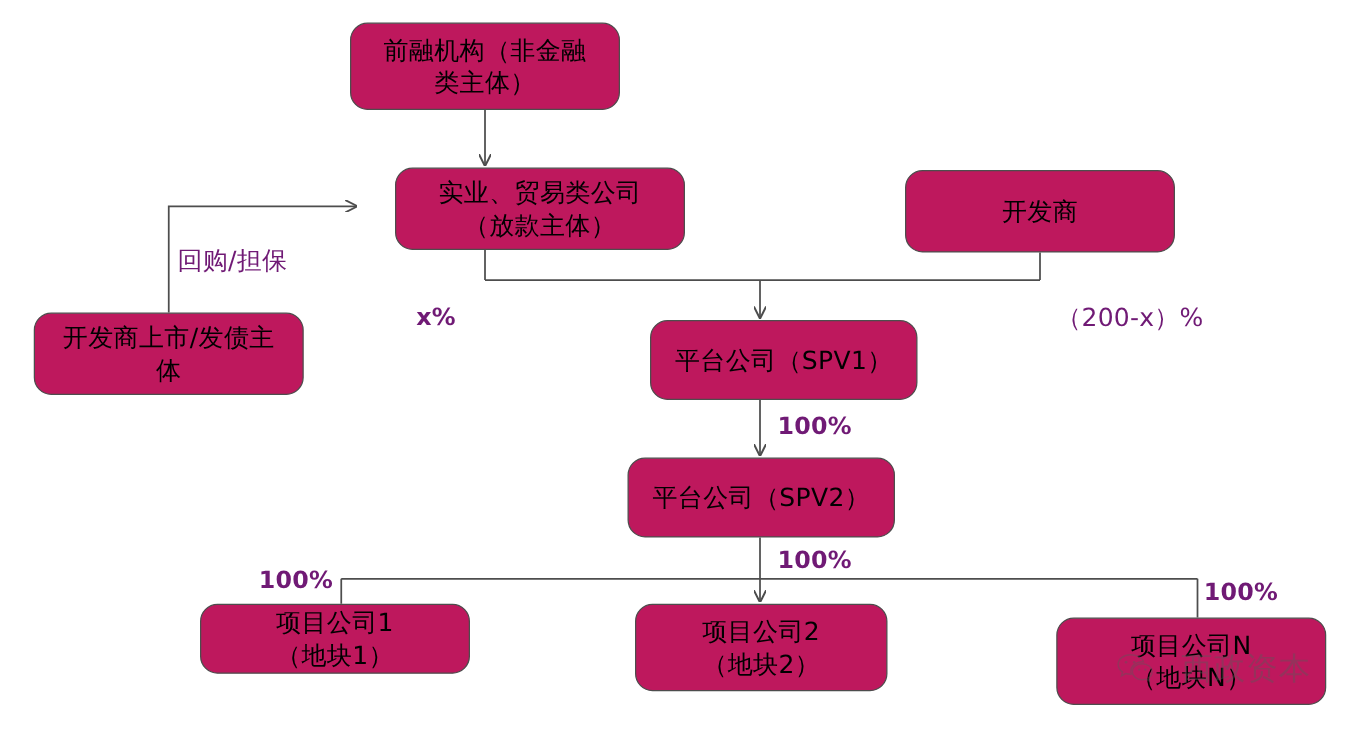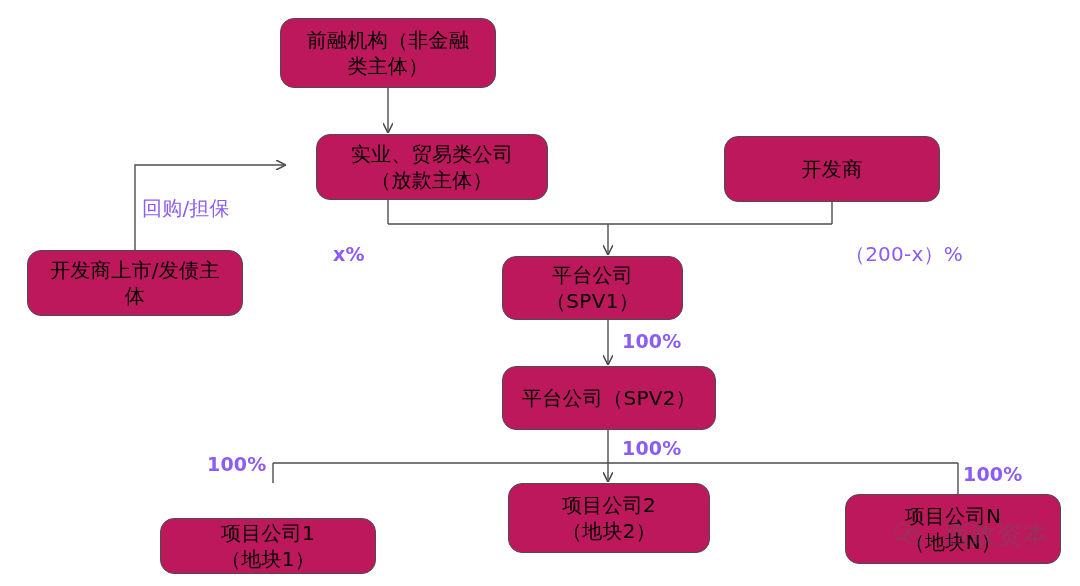--- a/index.html
+++ b/index.html
@@ -43,21 +43,21 @@
     letter-spacing: 0.3px;
     padding: 2px 6px;
   }
   .node .txt {
     display: block;
     white-space: pre-line;
   }
   .edge-label {
     position: absolute;
     font-size: 19px;
-    color: #8b5cf6;
+    color: #701a75;
     white-space: nowrap;
     font-weight: 600;
     letter-spacing: 0.2px;
   }
   .edge-label.cn {
     font-weight: 400;
     font-size: 20px;
   }
   .watermark {
     position: absolute;
@@ -129,29 +129,29 @@
 
   <div class="node" style="left:724px; top:136px; width:216px; height:66px;">
     <span class="txt">开发商</span>
   </div>
 
   <div class="node" style="left:27px; top:250px; width:216px; height:66px;justify-content:center;">
     <span class="txt">开发商上市/发债主
 体</span>
   </div>
 
-  <div class="node" style="left:502px; top:256px; width:181px; height:64px;">
+  <div class="node" style="left:520px; top:256px; width:214px; height:64px;">
     <span class="txt">平台公司（SPV1）</span>
   </div>
 
   <div class="node" style="left:502px; top:366px; width:214px; height:64px;text-align:right;">
     <span class="txt">平台公司（SPV2）</span>
   </div>
 
-  <div class="node" style="left:160px; top:483px; width:216px; height:56px;margin-top:35px;">
+  <div class="node" style="left:160px; top:483px; width:216px; height:56px;">
     <span class="txt">项目公司1
 （地块1）</span>
   </div>
 
   <div class="node" style="left:508px; top:483px; width:202px; height:70px;">
     <span class="txt">项目公司2
 （地块2）</span>
   </div>
 
   <div class="node" style="left:845px; top:494px; width:216px; height:70px;">

